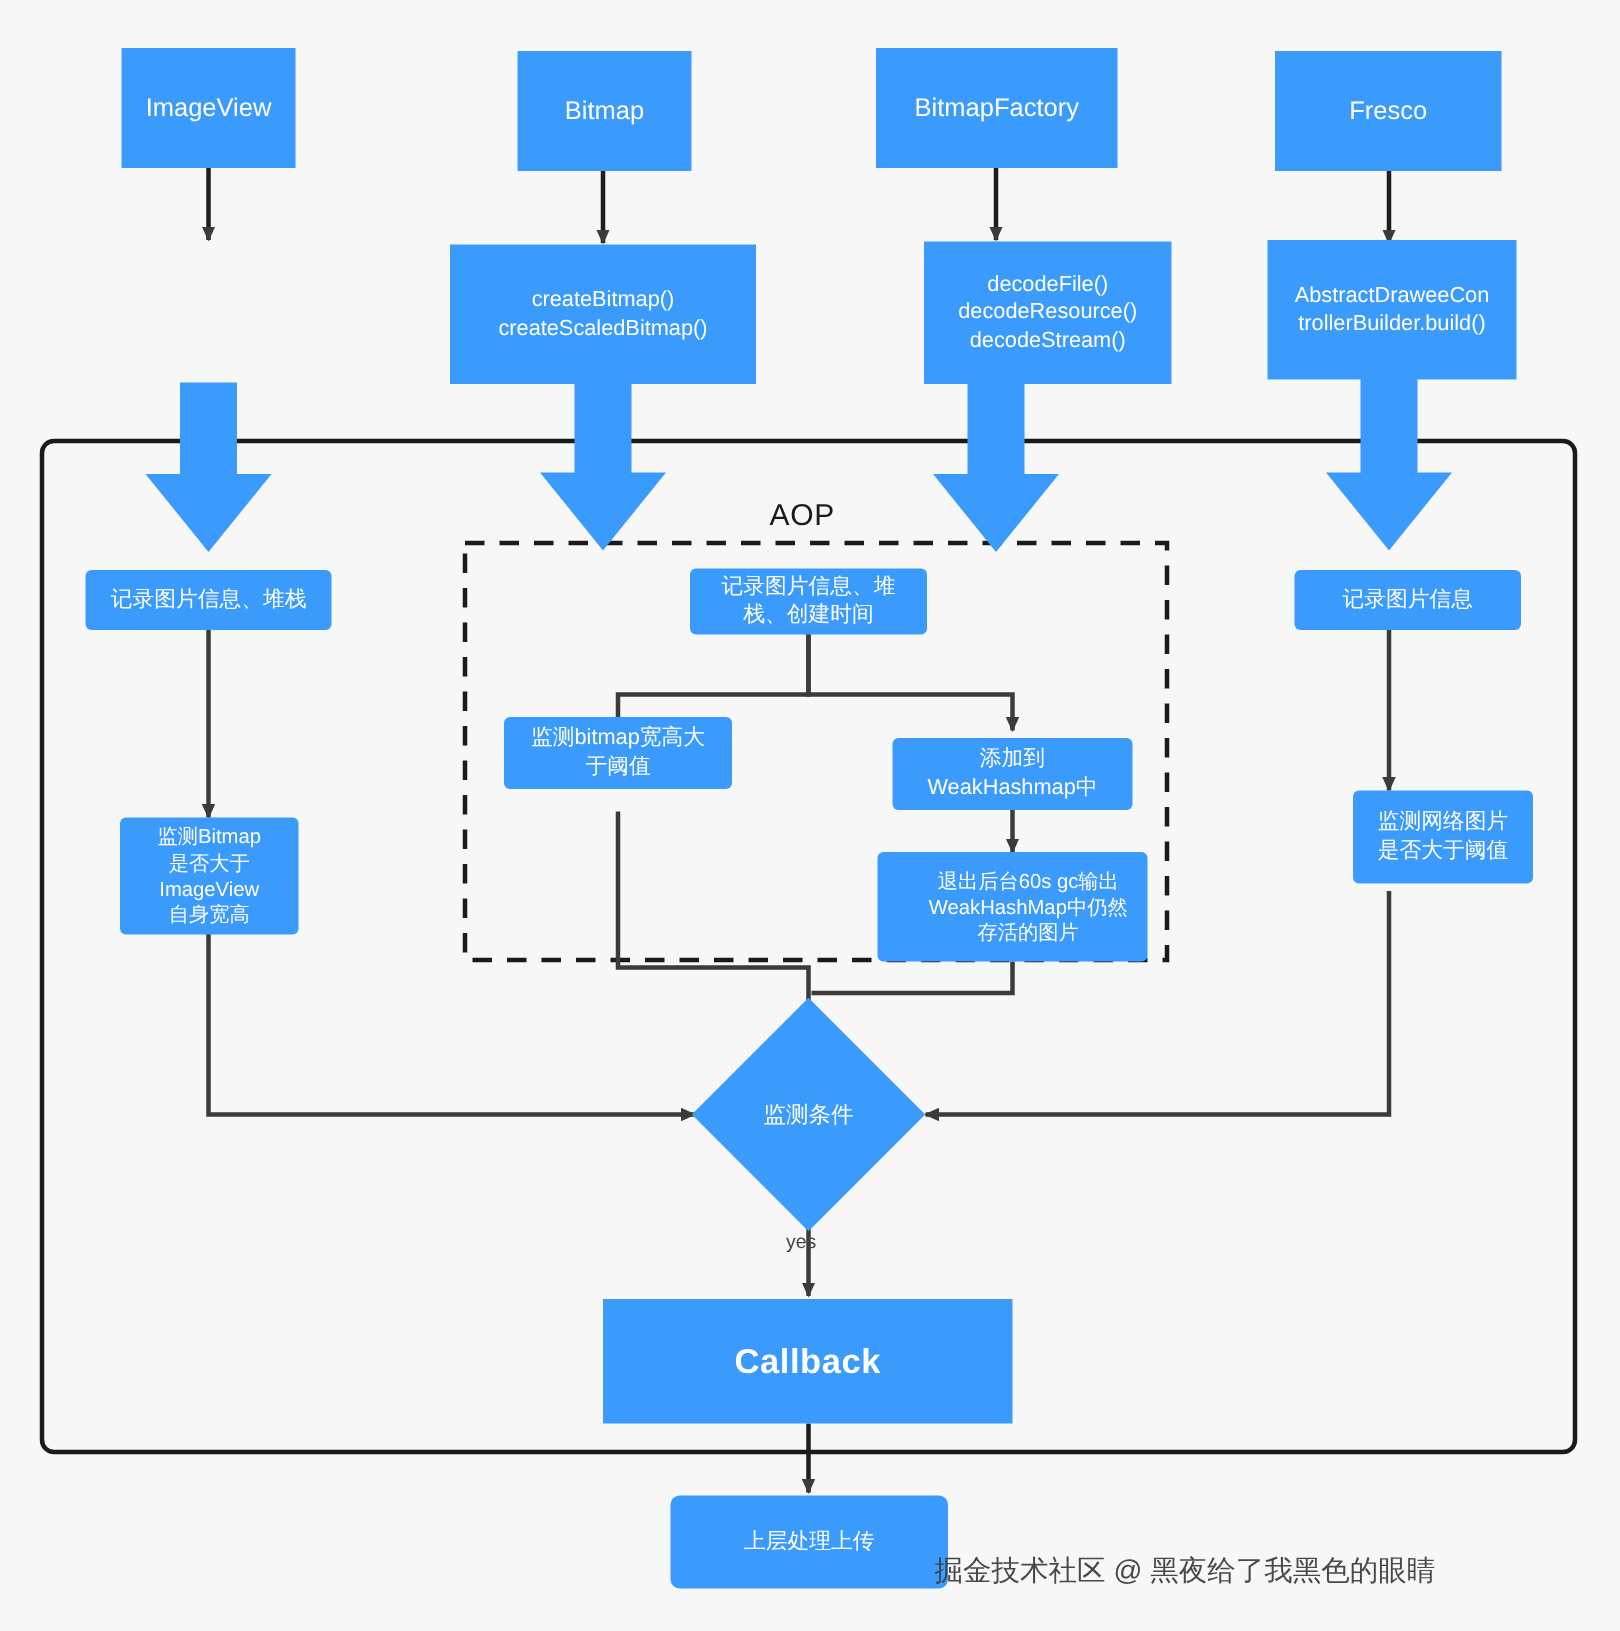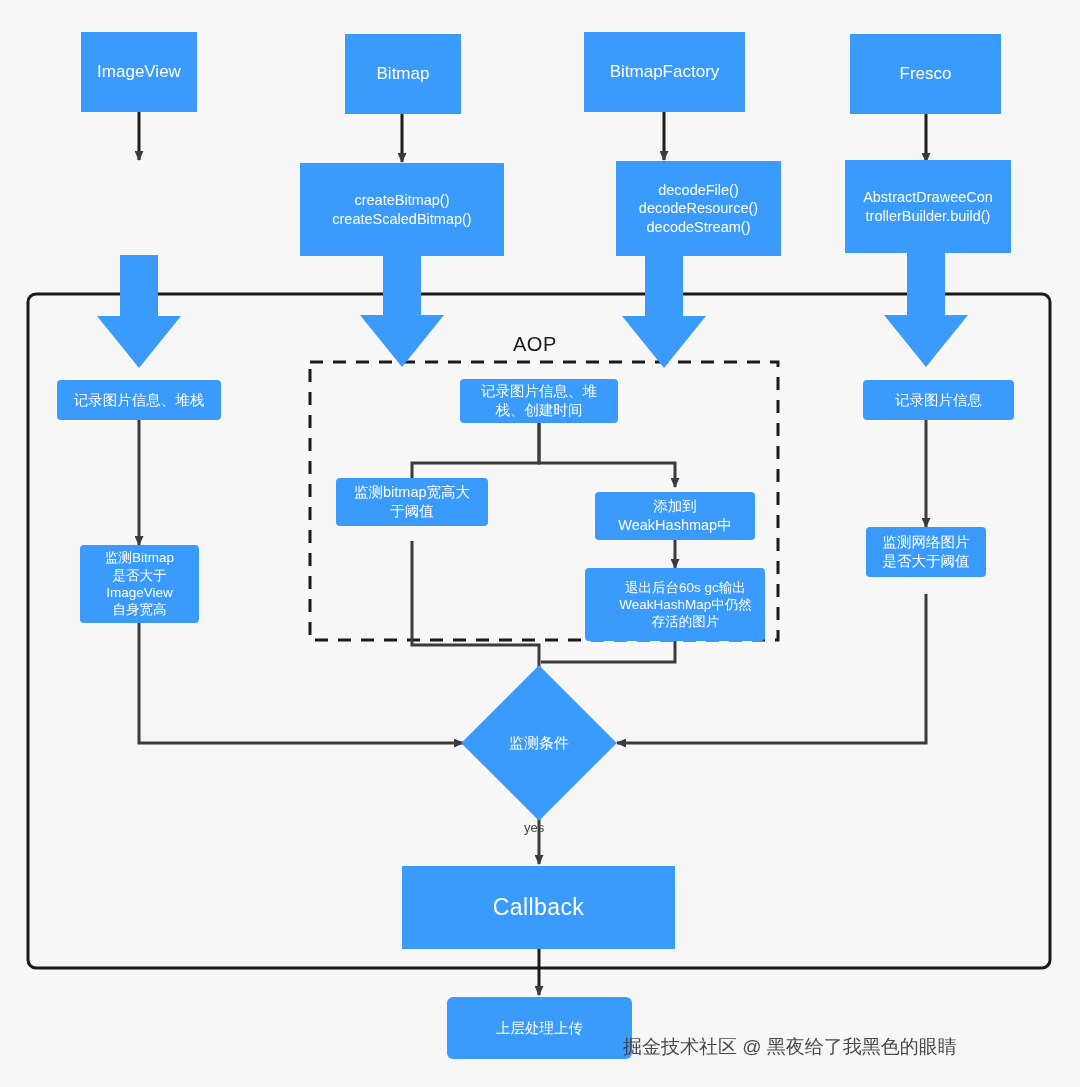--- a/index.html
+++ b/index.html
@@ -32,21 +32,21 @@
     text-align: center;
     box-sizing: border-box;
     line-height: 1.28;
     white-space: pre-line;
     z-index: 3;
   }
   .t-title   { font-size: 17px; }
   .t-method  { font-size: 14.5px; }
   .t-cn      { font-size: 14.5px; }
   .t-cn-sm   { font-size: 13.5px; }
-  .t-callback{ font-size: 23px; font-weight: 400; letter-spacing: .4px; }
+  .t-callback{ font-size: 23px; font-weight: 700; letter-spacing: .4px; }
   .t-diamond { font-size: 15px; }
   .rounded-sm { border-radius: 4px; }
   .node-last { border-radius: 6px; }
 
   .diamond-wrap {
     position: absolute;
     z-index: 3;
     display: flex;
     align-items: center;
     justify-content: center;
@@ -199,21 +199,21 @@
   </div>
   <div class="node t-cn rounded-sm" style="left:595px; top:492px; width:160px; height:48px;">
     <span>添加到
 WeakHashmap中</span>
   </div>
   <div class="node t-cn-sm rounded-sm" style="left:585px; top:568px; width:180px; height:73px;padding-left:21px;">
     <span>退出后台60s gc输出
 WeakHashMap中仍然
 存活的图片</span>
   </div>
-  <div class="node t-cn rounded-sm" style="left:866px; top:527px; width:120px; height:50px;">
+  <div class="node t-cn rounded-sm" style="left:902px; top:527px; width:120px; height:62px;">
     <span>监测网络图片
 是否大于阈值</span>
   </div>
 
   <div class="diamond-wrap" style="left:484px; top:688px; width:110px; height:110px;">
     <div class="diamond-shape"></div>
     <span class="diamond-label t-diamond">监测条件</span>
   </div>
   <div class="yes-label" style="left:524px; top:820px;">yes</div>
 

